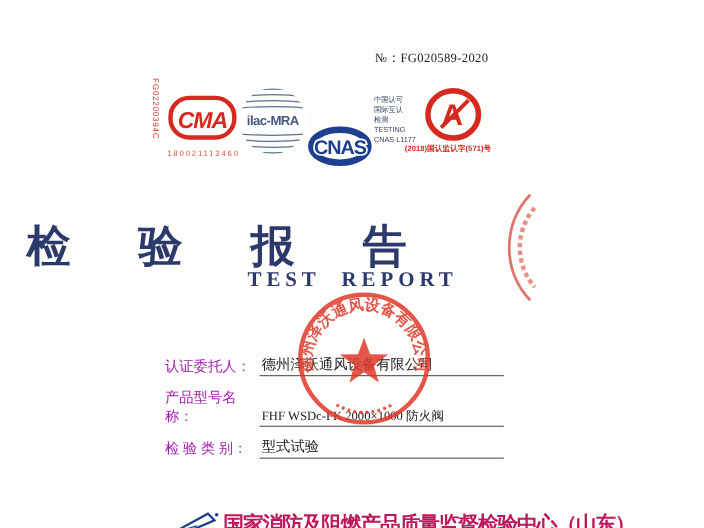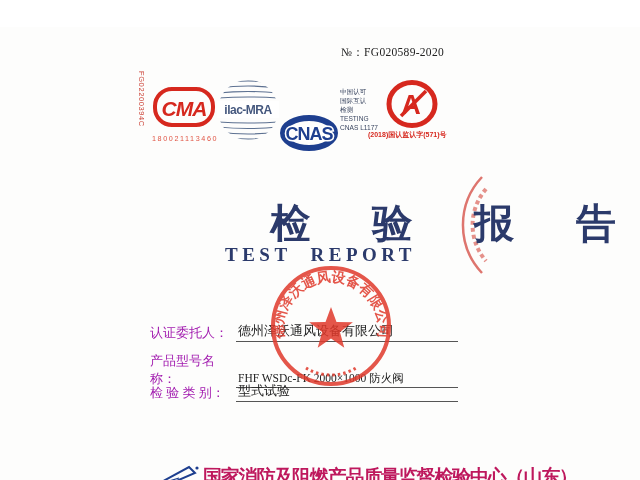--- a/index.html
+++ b/index.html
@@ -26,33 +26,33 @@
   .cnas-text { position:absolute; left:340px; top:60px; width:60px;
                font-size:6.6px; line-height:9px; color:#3a4660;
                font-family:"Liberation Sans",sans-serif; }
 
   .cal-wrap { position:absolute; left:386px; top:52px; width:52px; text-align:center; }
   .cal-caption { position:absolute; left:368px; top:103px; font-size:7px; font-weight:bold;
                  color:#d6281e; font-family:"Liberation Sans",sans-serif; white-space:nowrap; }
 
   .edge-seal { position:absolute; left:448px; top:148px; opacity:0.75; }
 
-  .title-zh { position:absolute; left:0; top:169px; width:640px; text-align:right;
+  .title-zh { position:absolute; left:0; top:169px; width:640px; text-align:left;
               font-family:"DejaVu Sans","Liberation Sans",sans-serif; font-weight:bold;
-              font-size:40px; color:#2b3a6b; letter-spacing:24px; padding-left:8px; }
+              font-size:40px; color:#2b3a6b; letter-spacing:24px; padding-left:24px; }
   .title-en { position:absolute; left:0; top:217px; width:640px; text-align:center;
               font-family:"Liberation Serif",serif; font-weight:bold; font-size:19px;
               color:#2b3a6b; letter-spacing:4.5px; word-spacing:10px; padding-left:1px; }
 
   .field-row { position:absolute; left:150px; width:320px; height:20px; font-size:13px; }
   .field-label { display:inline-block; width:86px; color:#a21caf; vertical-align:bottom; }
   .field-value { display:inline-block; width:222px; border-bottom:1px solid #555;
                  padding:0 0 1px 2px; color:#222; vertical-align:bottom; white-space:nowrap;
                  overflow:hidden; }
-  #row-1 { top:295px; } #row-2 { top:325px; } #row-3 { top:355px; }
+  #row-1 { top:295px; } #row-2 { top:325px; } #row-3 { top:370px; }
 
   .company-seal { position:absolute; left:266px; top:234px; opacity:0.85; z-index:5; }
 
   .footer { position:absolute; left:0; top:430px; width:640px; height:45px; }
   .sdqi-wrap { position:absolute; left:152px; top:7px; width:50px; text-align:center; }
   .sdqi-label { font-size:8.5px; font-weight:bold; color:#1e3f8f;
                 font-family:"Liberation Sans",sans-serif; margin-top:0px; letter-spacing:1px; }
   .footer-zh { position:absolute; left:203px; top:7px; font-size:19px; font-weight:bold;
                color:#be185d; letter-spacing:-1.2px; white-space:nowrap;
                font-family:"DejaVu Sans","Liberation Sans",sans-serif; }

